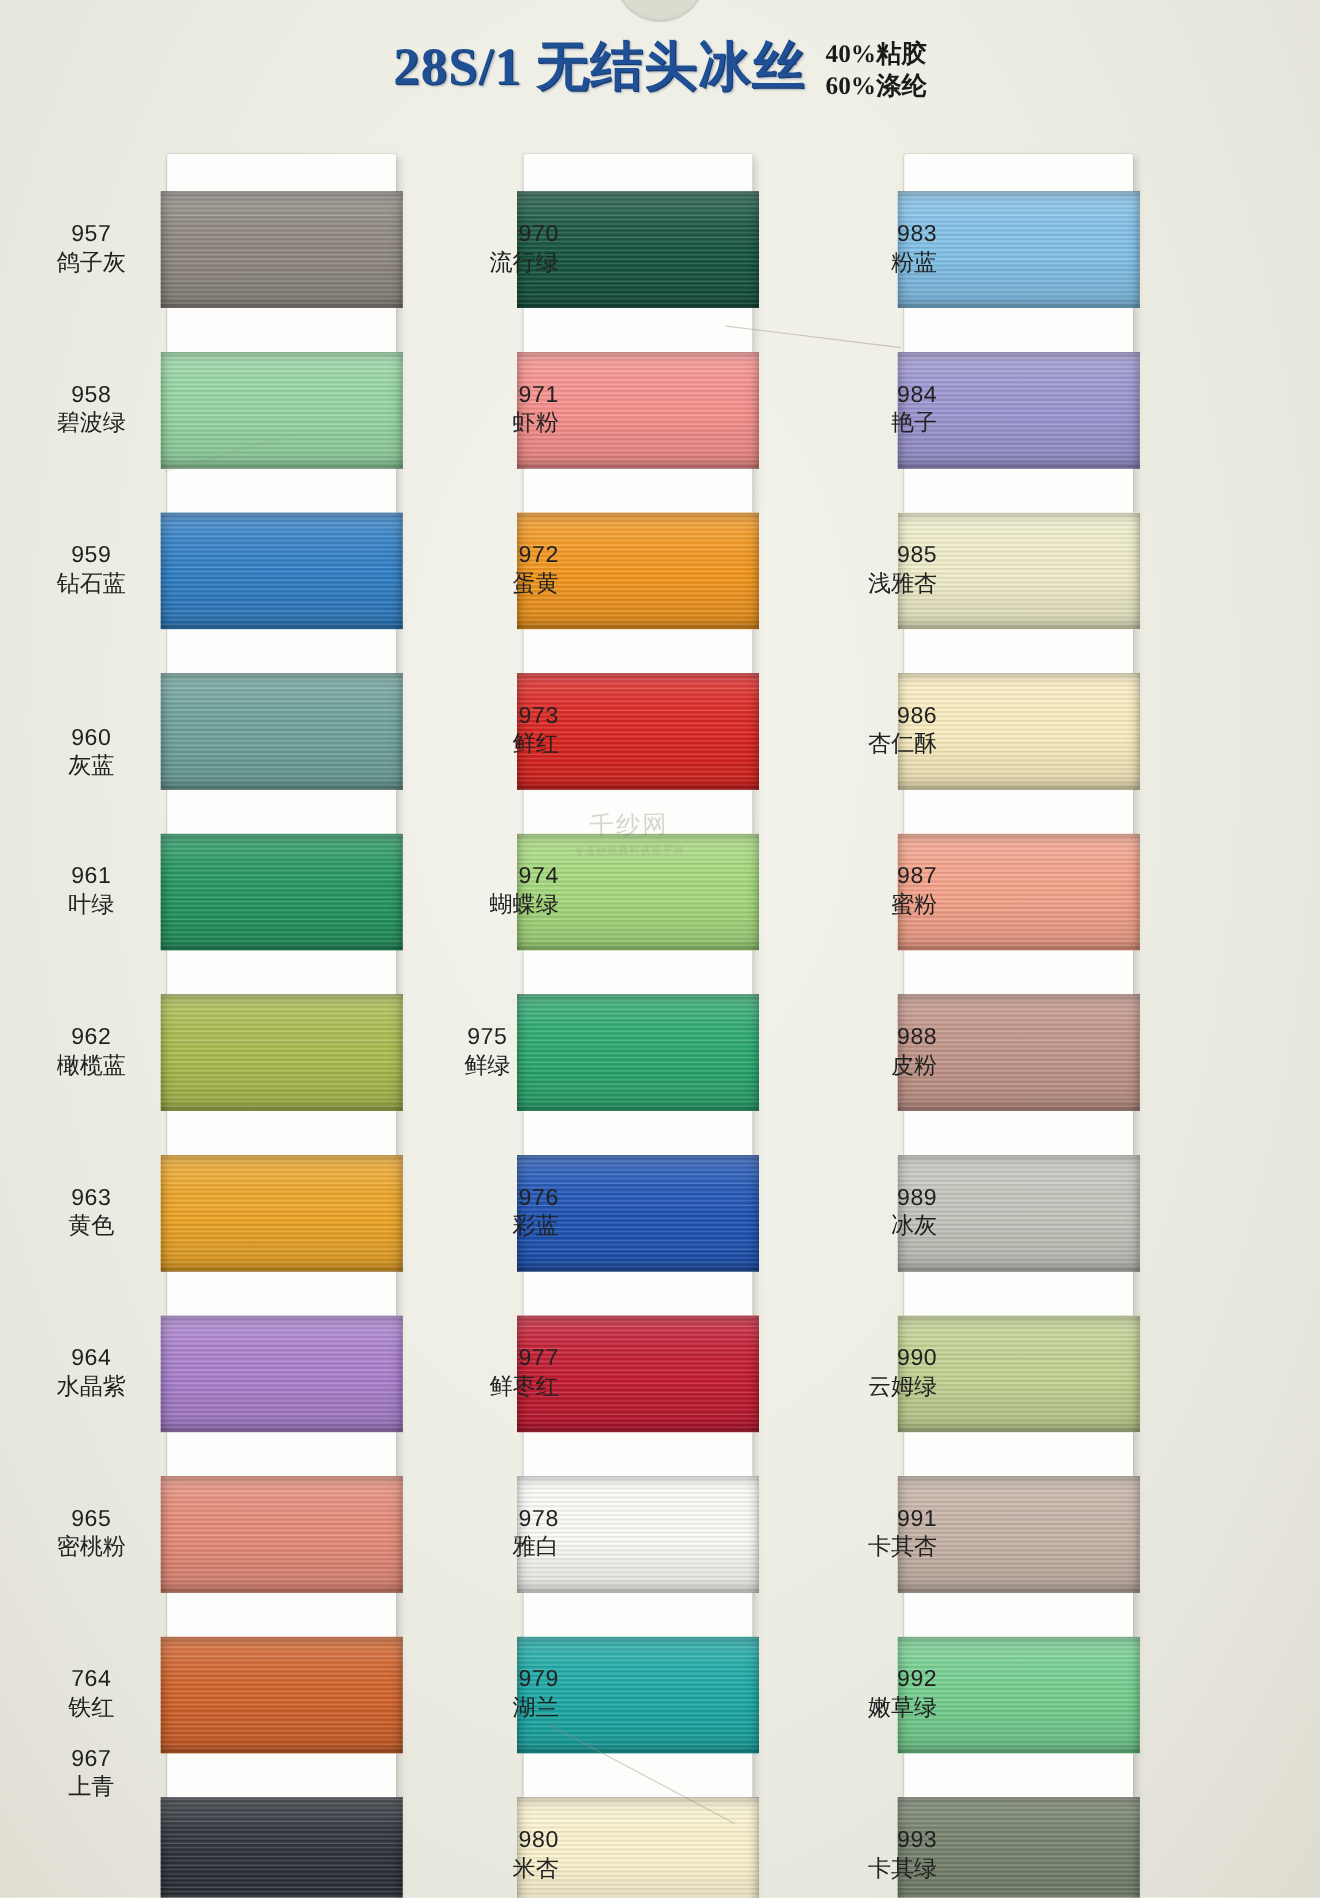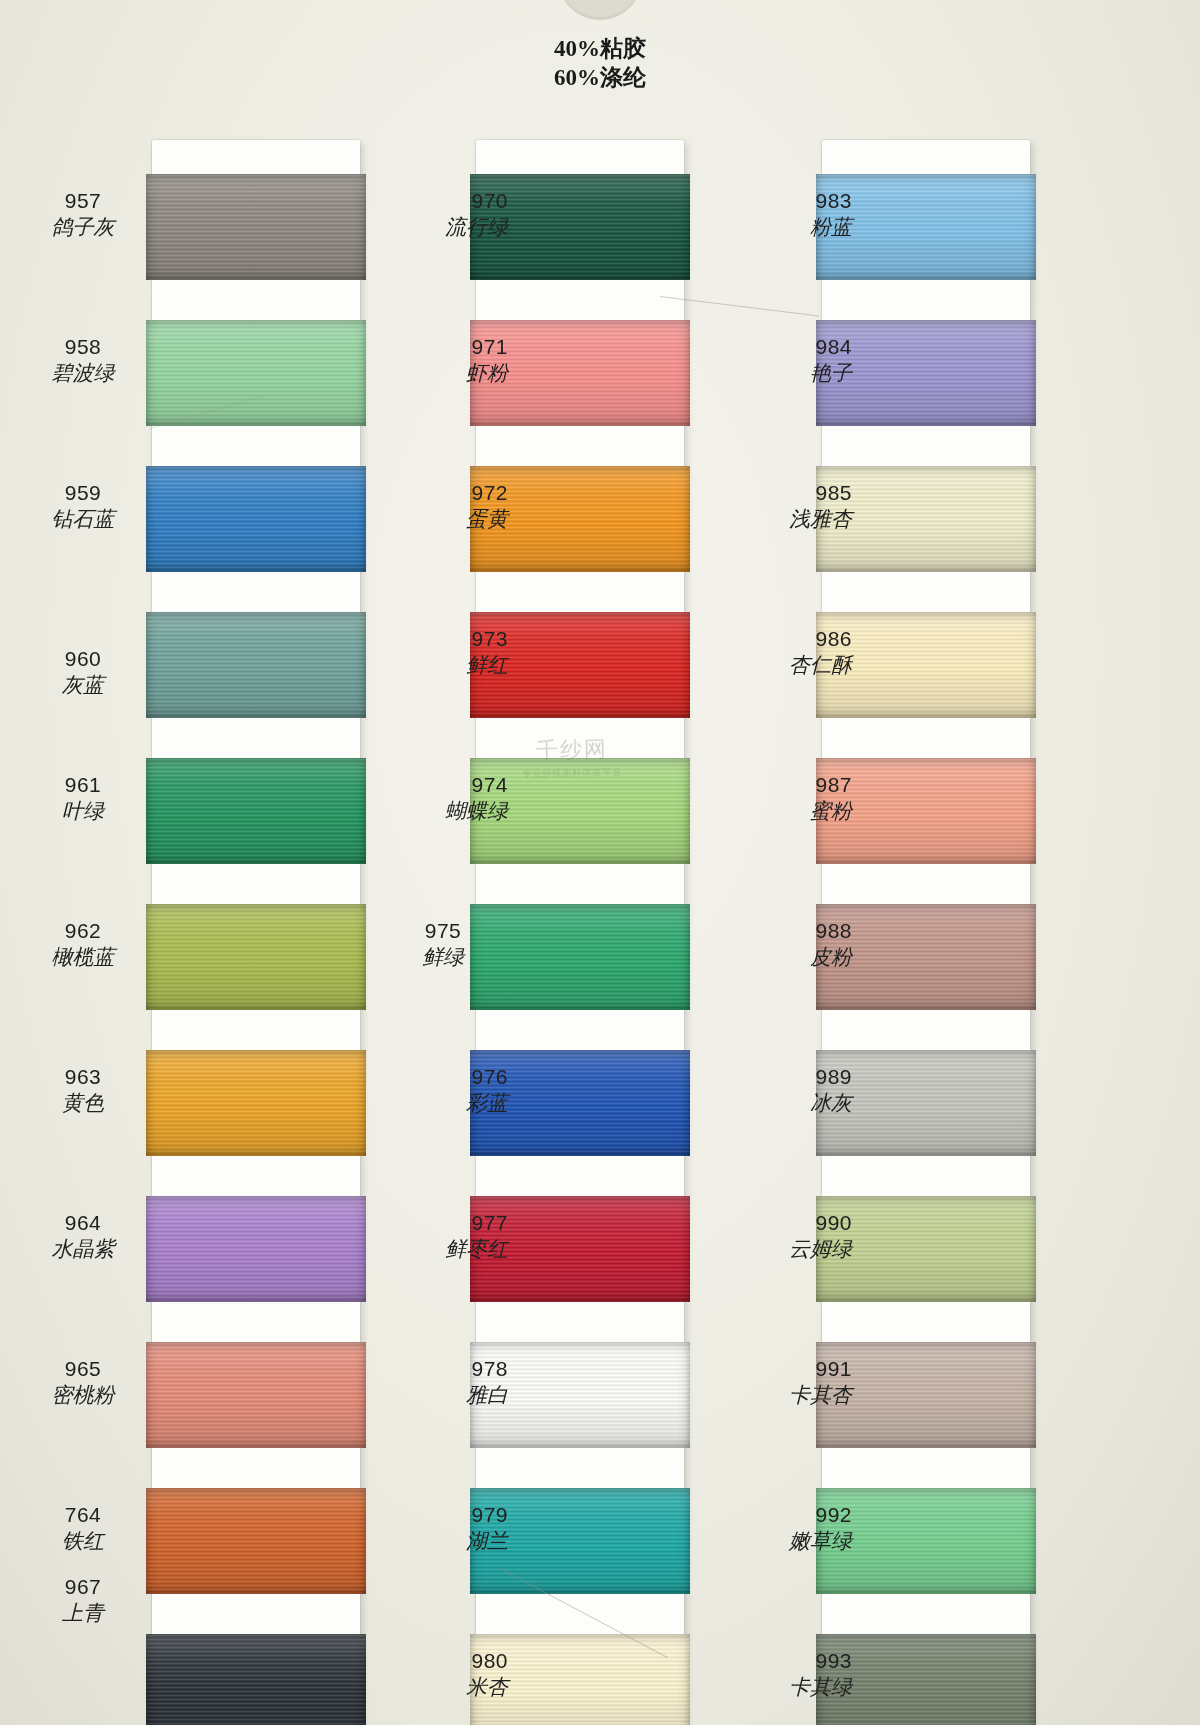--- a/index.html
+++ b/index.html
@@ -111,23 +111,24 @@
       rgba(255,255,255,0.18) 0%,
       rgba(255,255,255,0.05) 26%,
       rgba(0,0,0,0.00) 55%,
       rgba(0,0,0,0.10) 100%);
   }
   .gap{ height:40px; }
 
   .label{
     font-size:21px; color:#212121; line-height:1.22;
     font-family:"Liberation Sans","DejaVu Sans",sans-serif;
+    margin-top:12px;
   }
   .label .code{ display:block; letter-spacing:0.5px; }
-  .label .name{ display:block;font-style:italic; }
+  .label .name{ display:block; }
 
   .watermark{
     position:absolute; left:497px; top:735px;
     width:150px; text-align:center;
     color:rgba(120,120,110,0.30);
     font-size:22px; letter-spacing:2px;
     font-family:"Liberation Serif","DejaVu Serif",serif;
     transform:rotate(-1deg);
     pointer-events:none;
   }
@@ -142,20 +143,21 @@
     pointer-events:none;
   }
 </style>
 </head>
 <body>
 
 <div class="paper-bg"></div>
 <div class="top-notch"></div>
 
 <div class="header">
+  <div class="title" style="color: rgb(31, 79, 148);">28S/1 无结头冰丝</div>
   <div class="composition">
     <div>40%粘胶</div>
     <div>60%涤纶</div>
   </div>
 </div>
 
 <div class="board">
   <div class="column col-1">
     <div class="card" style="height: 1926px; padding: 34px 0px 0px; box-sizing: border-box;">
         <div class="swatch-wrap">

